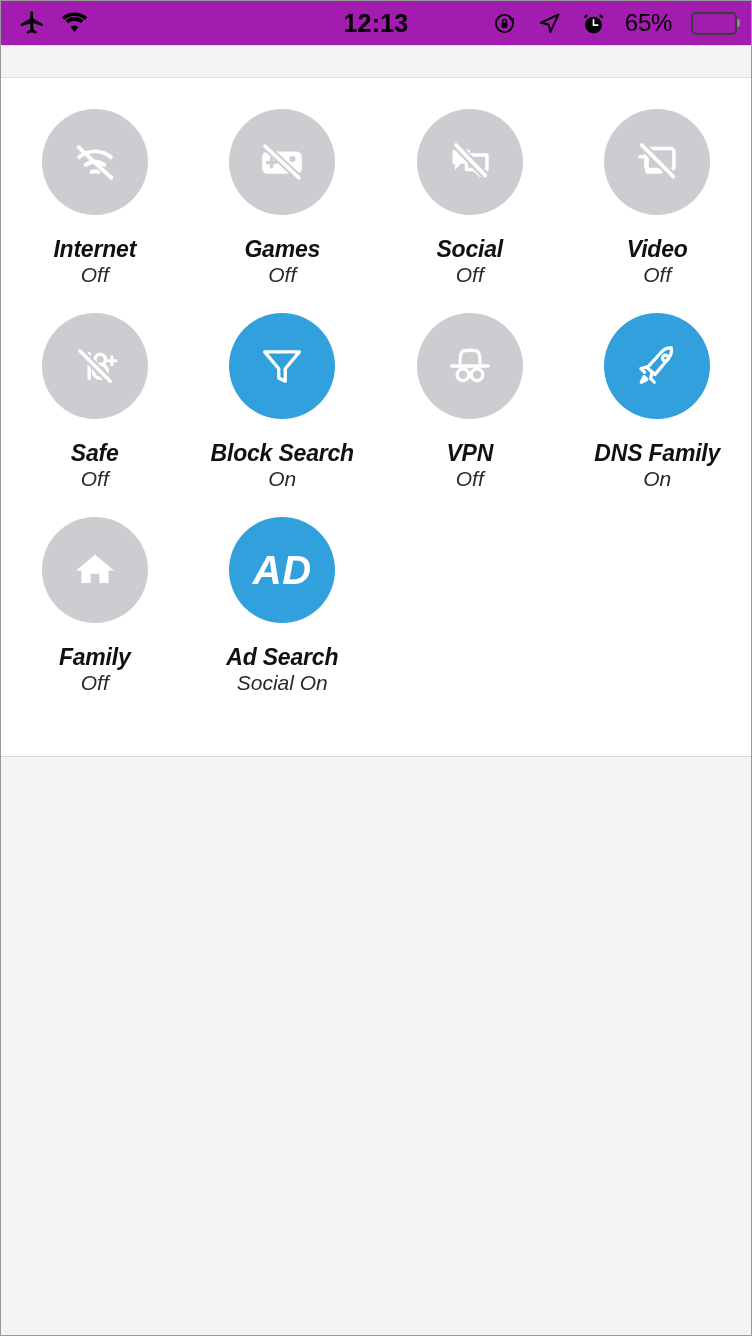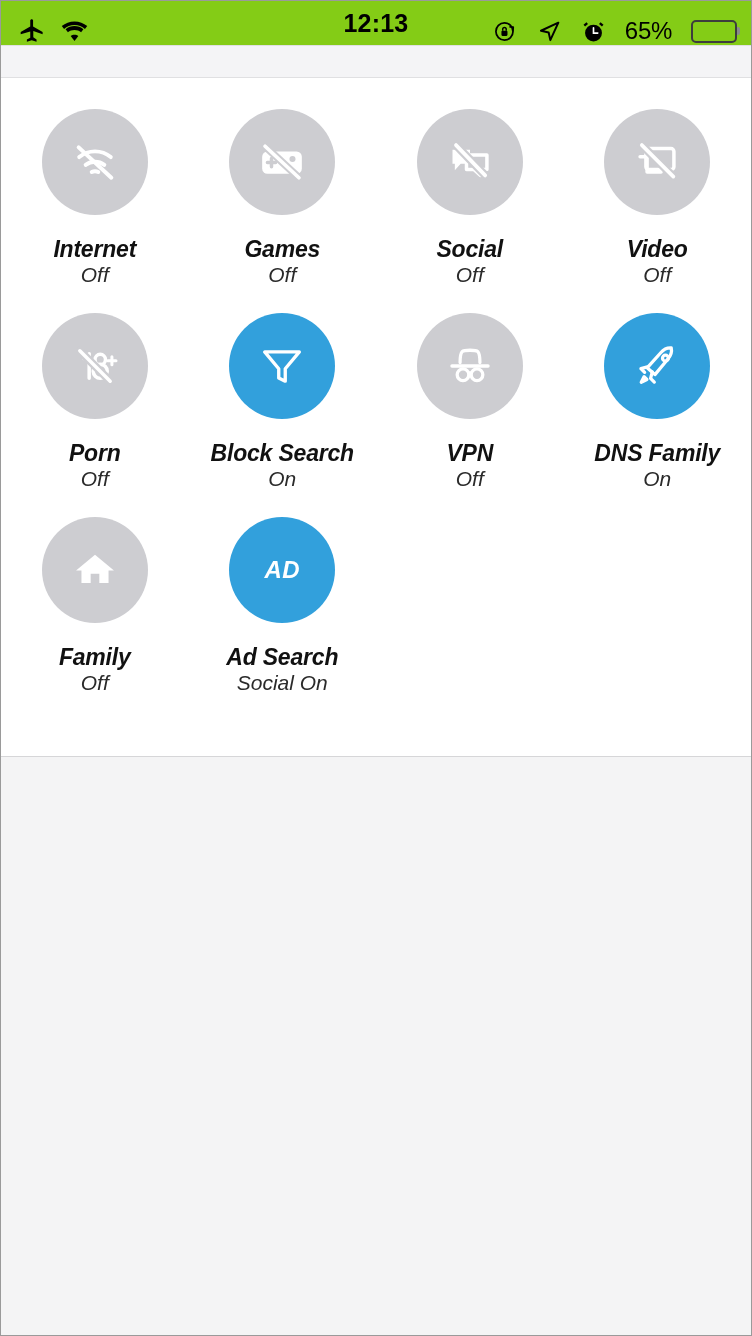--- a/index.html
+++ b/index.html
@@ -17,23 +17,23 @@
     width: 752px;
     height: 1336px;
     background: #f4f4f5;
     overflow: hidden;
     border: 1px solid #9a9a9a;
   }
 
   
   .status-bar {
     height: 44px;
-    background: #84cc16;
-    display: flex;
-    align-items: flex-end;
+    background: #a21caf;
+    display: flex;
+    align-items: center;
     padding: 0 14px 0 18px;
     position: relative;
   }
   .status-left {
     display: flex;
     align-items: center;
     gap: 14px;
   }
   .status-time {
     position: absolute;
@@ -159,21 +159,21 @@
     white-space: nowrap;
   }
   .tile-state {
     font-size: 21px;
     font-weight: normal;
     color: #2a2a2a;
     white-space: nowrap;
   }
 
   .ad-text {
-    font-size: 24px;
+    font-size: 40px;
     font-weight: bold;
     color: #ffffff;
     letter-spacing: 0.5px;
   }
 
   .icon-svg { display: block; }
 
   
   .bottom-fill {
     flex: 1;
@@ -311,21 +311,21 @@
             <svg class="icon-svg" width="56" height="56" viewBox="0 0 48 48" fill="none" stroke="#fff" stroke-width="3" stroke-linecap="round" stroke-linejoin="round">
               <path d="M14.5 17.5L19 13.5v21"></path>
               <circle cx="28.5" cy="18.5" r="4.5"></circle>
               <circle cx="28.5" cy="28.5" r="6"></circle>
               <path d="M38.5 16v7M35 19.5h7" stroke-width="2.6"></path>
               <path d="M11 11l26 26" stroke="#cdcdd1" stroke-width="7"></path>
               <path d="M11 11l26 26" stroke="#fff" stroke-width="3"></path>
             </svg>
           </span>
         </div>
-        <div class="tile-label">Porn</div>
+        <div class="tile-label">Safe</div>
         <div class="tile-state">Off</div>
       </div>
 
       <div class="grid-cell">
         <div class="tile-circle on">
           <span>
             <svg class="icon-svg" width="52" height="52" viewBox="0 0 48 48" fill="none" stroke="#fff" stroke-width="3.1" stroke-linejoin="round" stroke-linecap="round">
               <path d="M8 11h32L27 26.5v11.5L21 35V26.5z"></path>
             </svg>
           </span>

